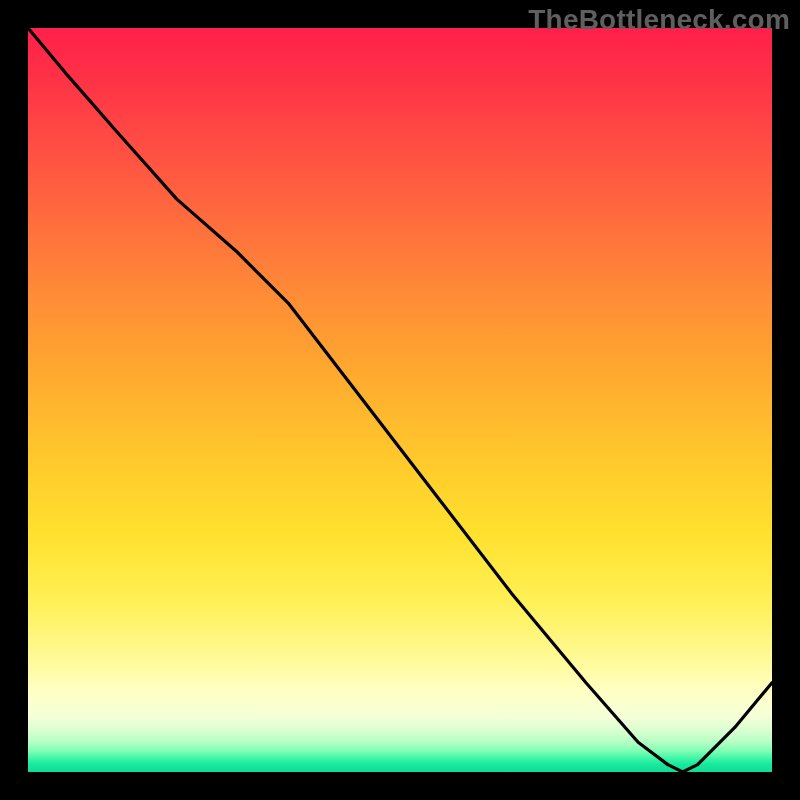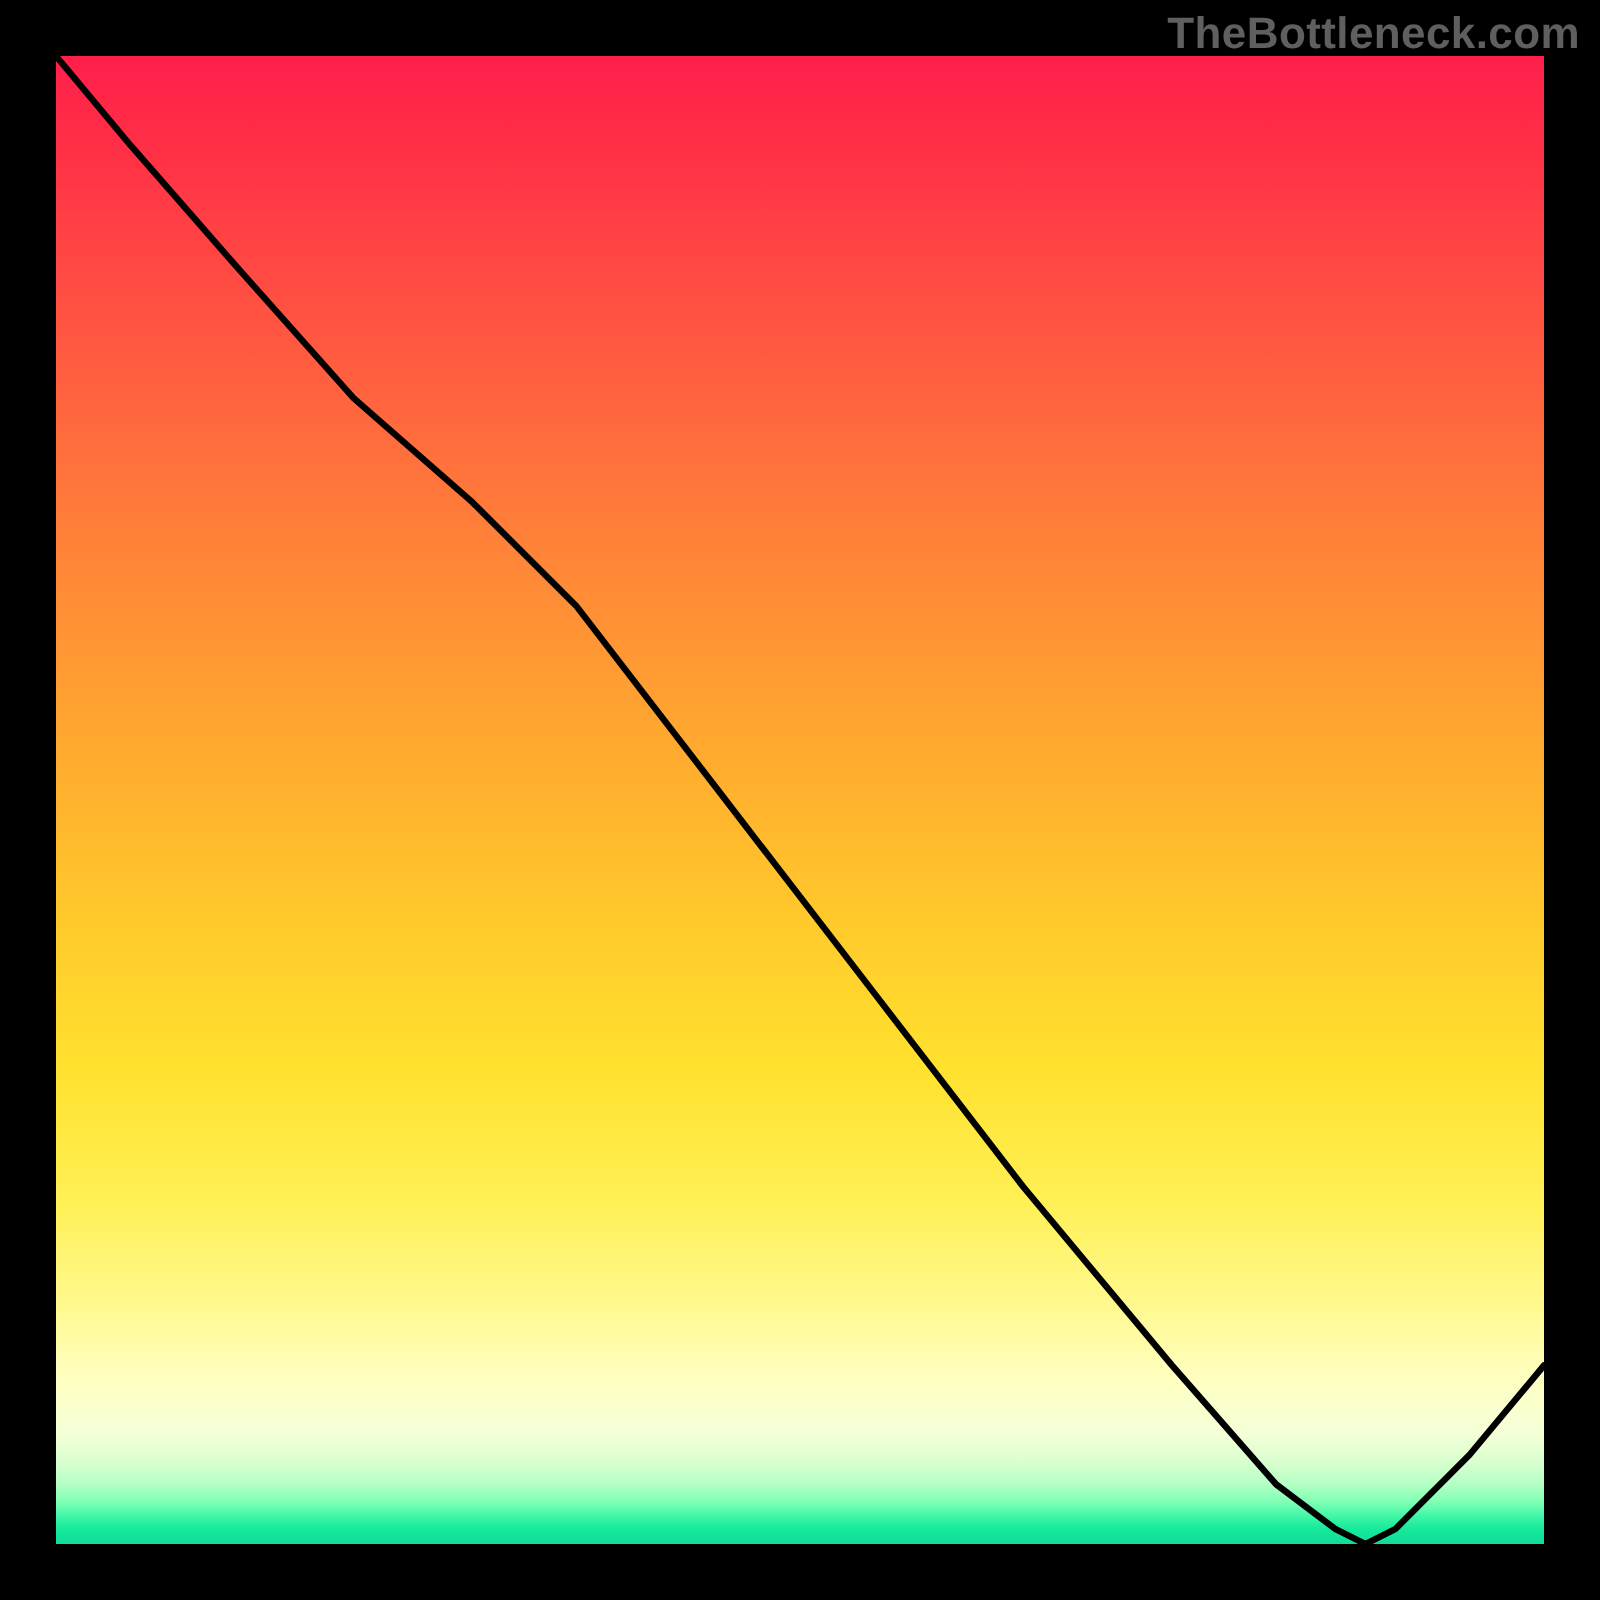--- a/index.html
+++ b/index.html
@@ -51,21 +51,21 @@
     top: 0;
     width: 744px;
     height: 744px;
     pointer-events: none;
   }
   .watermark {
     position: absolute;
     top: 4px;
     right: 10px;
     color: #5f5f5f;
-    font-size: 22px;
+    font-size: 28px;
     font-weight: 600;
     letter-spacing: 0.2px;
     text-align: right;
   }
   .marker {
     position: absolute;
     
     color: #b63735;
     font-size: 13px;
     font-weight: 700;

